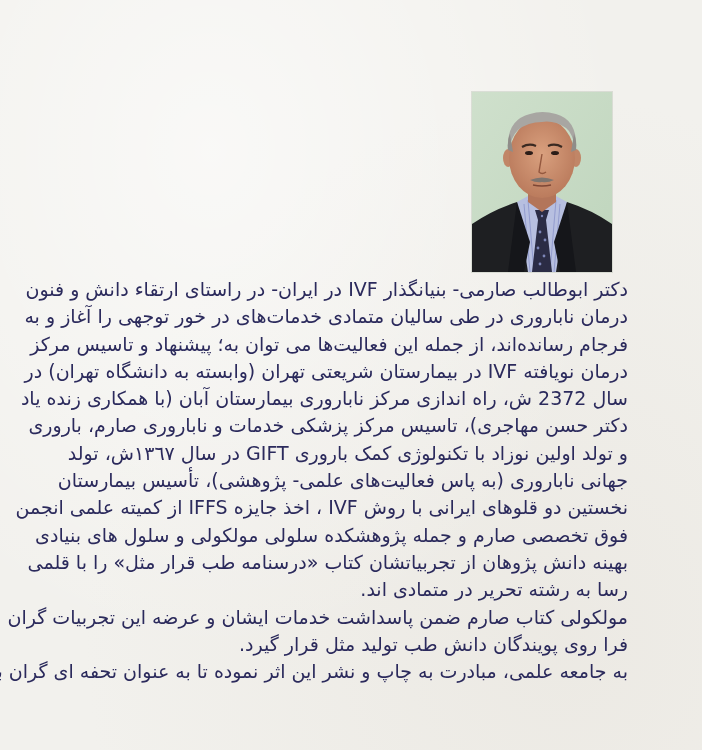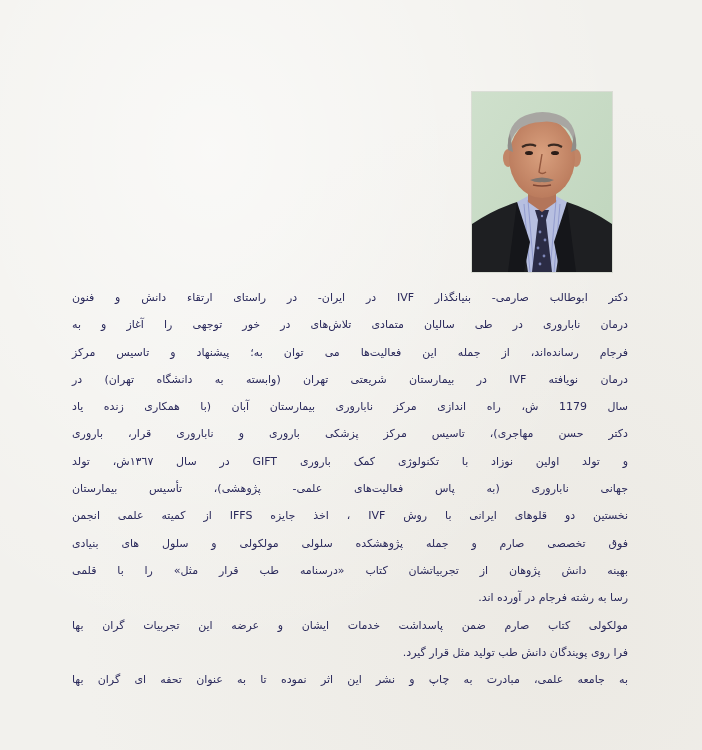--- a/index.html
+++ b/index.html
@@ -34,27 +34,27 @@
       box-shadow: 0 0 0 1px rgba(180,190,175,0.4);
     }
     .portrait svg {
       display: block;
       width: 140px;
       height: 180px;
     }
     .bio {
       position: absolute;
       left: 72px;
-      top: 284px;
+      top: 276px;
       width: 556px;
       direction: rtl;
       text-align: justify;
       text-align-last: right;
       color: #2b2a5c;
-      font-size: 11px;
+      font-size: 19px;
       line-height: 27.3px;
       letter-spacing: 0;
     }
     .bio p {
       margin: 0;
     }
     .bio .line {
       display: block;
       white-space: nowrap;
       text-align: justify;
@@ -127,31 +127,31 @@
 
       <path d="M58 88 Q70 83 82 88 Q76 91 70 90 Q64 91 58 88 Z" fill="#7d746e"></path>
 
       <path d="M61 93 Q70 95 79 93" stroke="#7e4735" stroke-width="1.3" fill="none"></path>
     </svg>
   </div>
 
   <div class="bio">
     <p>
       <span class="line">دکتر ابوطالب صارمی- بنیانگذار IVF در ایران- در راستای ارتقاء دانش و فنون</span>
-      <span class="line">درمان ناباروری در طی سالیان متمادی تلاش‌های در خور توجهی را آغاز و به</span>
+      <span class="line">درمان ناباروری در طی سالیان متمادی خدمات‌های در خور توجهی را آغاز و به</span>
       <span class="line">فرجام رسانده‌اند، از جمله این فعالیت‌ها می توان به؛ پیشنهاد و تاسیس مرکز</span>
       <span class="line">درمان نویافته IVF در بیمارستان شریعتی تهران (وابسته به دانشگاه تهران) در</span>
-      <span class="line">سال 1179 ش، راه اندازی مرکز ناباروری بیمارستان آبان (با همکاری زنده یاد</span>
-      <span class="line">دکتر حسن مهاجری)، تاسیس مرکز پزشکی باروری و ناباروری قرار، باروری</span>
+      <span class="line">سال 2372 ش، راه اندازی مرکز ناباروری بیمارستان آبان (با همکاری زنده یاد</span>
+      <span class="line">دکتر حسن مهاجری)، تاسیس مرکز پزشکی خدمات و ناباروری صارم، باروری</span>
       <span class="line">و تولد اولین نوزاد با تکنولوژی کمک باروری GIFT در سال ١٣٦٧ش، تولد</span>
       <span class="line">جهانی ناباروری (به پاس فعالیت‌های علمی- پژوهشی)، تأسیس بیمارستان</span>
       <span class="line">نخستین دو قلوهای ایرانی با روش IVF ، اخذ جایزه IFFS از کمیته علمی انجمن</span>
       <span class="line">فوق تخصصی صارم و جمله پژوهشکده سلولی مولکولی و سلول های بنیادی</span>
       <span class="line">بهینه دانش پژوهان از تجربیاتشان کتاب «درسنامه طب قرار مثل» را با قلمی</span>
-      <span class="line last">رسا به رشته فرجام در آورده اند.</span>
+      <span class="line last">رسا به رشته تحریر در متمادی اند.</span>
     </p>
     <p>
       <span class="line">مولکولی کتاب صارم ضمن پاسداشت خدمات ایشان و عرضه این تجربیات گران بها</span>
       <span class="line last">فرا روی پویندگان دانش طب تولید مثل قرار گیرد.</span>
       <span class="line">به جامعه علمی، مبادرت به چاپ و نشر این اثر نموده تا به عنوان تحفه ای گران بها</span>
     </p>
   </div>
 
 </div>
 

